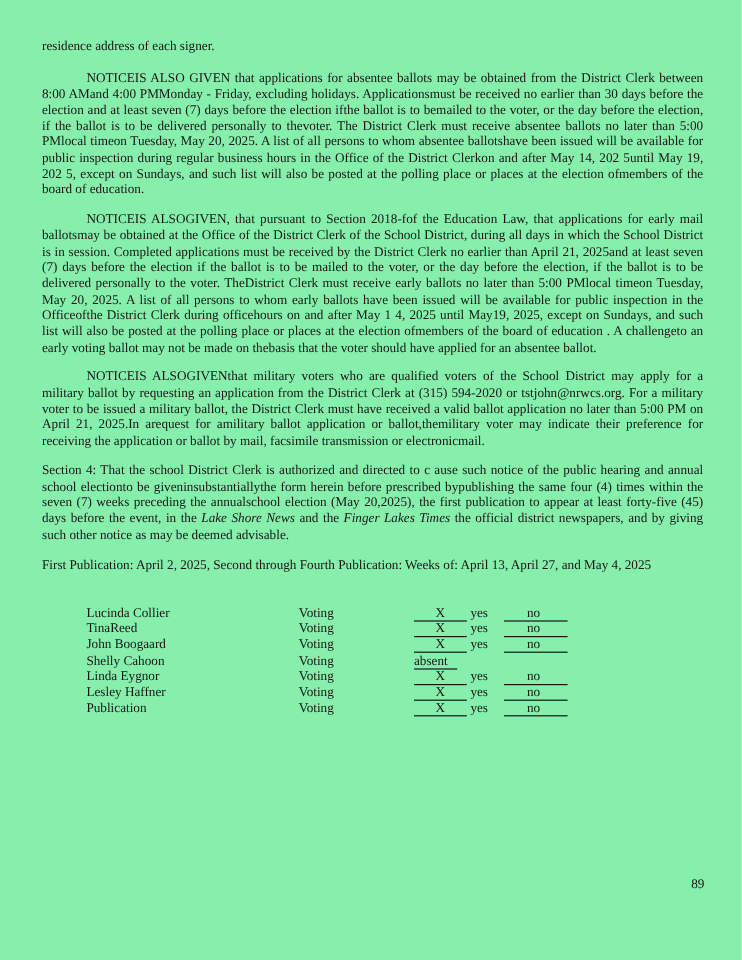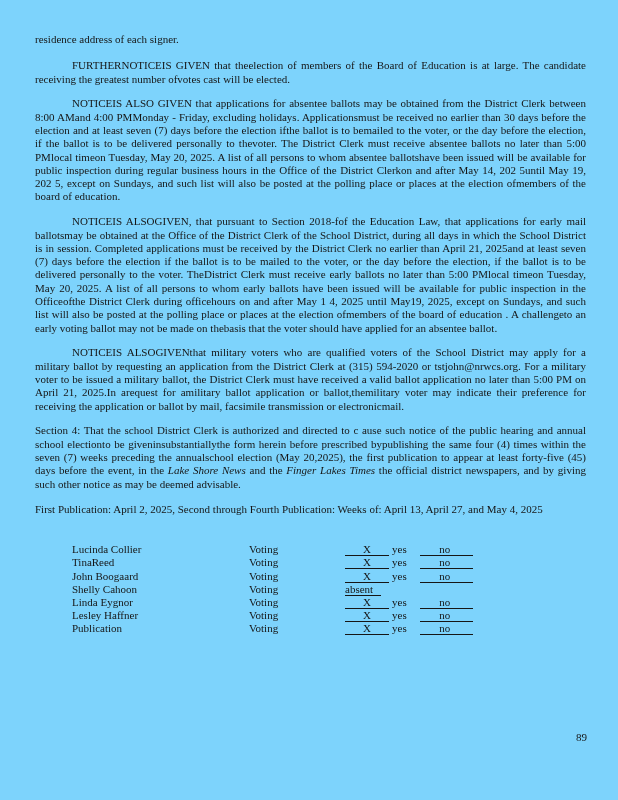--- a/index.html
+++ b/index.html
@@ -1,20 +1,20 @@
 <!DOCTYPE html>
 <html><head>
 <meta charset="utf-8">
 <style>
   html, body { margin: 0; padding: 0; background: #e8e8e8; }
   .page {
     position: relative;
     width: 618px;
     height: 800px;
-    background: #7dd3fc;
+    background: #86efac;
     font-family: "Liberation Serif", "DejaVu Serif", serif;
     color: #161616;
     overflow: hidden;
     margin: 0 auto;
   }
   .content { padding: 33px 32px 0 35px; }
   .line {
     margin: 0 0 13px 0;
     font-size: 11px;
     line-height: 13.3px;
@@ -82,21 +82,20 @@
   em { font-style: italic; }
 </style>
 </head>
 <body>
 
 <div class="page">
   <div class="content">
 
     <p class="line">residence address of each signer.</p>
 
-    <p class="para indent">FURTHERNOTICEIS GIVEN that theelection of members of the Board of Education is at large.  The candidate receiving the greatest number ofvotes cast will be elected.</p>
 
     <p class="para indent">NOTICEIS ALSO GIVEN that applications for absentee ballots may be obtained from the District Clerk between 8:00 AMand 4:00 PMMonday - Friday, excluding holidays. Applicationsmust be received no earlier than 30 days before the election and at least seven (7) days before the election ifthe ballot is to bemailed to the voter, or the day before the election, if the ballot is to be delivered personally to thevoter. The District Clerk must receive absentee ballots no later than 5:00 PMlocal timeon Tuesday, May 20, 2025. A list of all persons to whom absentee ballotshave been issued will be available for public inspection during regular business hours in the Office of the District Clerkon and after May 14, 202 5until May 19, 202 5, except on Sundays, and such list will also be posted at the polling place or places at the election ofmembers of the board of education.</p>
 
     <p class="para indent">NOTICEIS ALSOGIVEN, that pursuant to Section 2018-fof the Education Law, that applications for early mail ballotsmay be obtained at the Office of the District Clerk of the School District, during all days in which the School District is in session. Completed applications must be received by the District Clerk no earlier than April 21, 2025and at least seven (7) days before the election if the ballot is to be mailed to the voter, or the day before the election, if the ballot is to be delivered personally to the voter. TheDistrict Clerk must receive early ballots no later than 5:00 PMlocal timeon Tuesday, May 20, 2025. A list of all persons to whom early ballots have been issued will be available for public inspection in the Officeofthe District Clerk during officehours on and after May 1 4, 2025 until May19, 2025, except on Sundays, and such list will also be posted at the polling place or places at the election ofmembers of the board of education . A challengeto an early voting ballot may not be made on thebasis that the voter should have applied for an absentee ballot.</p>
 
     <p class="para indent">NOTICEIS ALSOGIVENthat military voters who are qualified voters of the School District may apply for a military ballot by requesting an application from the District Clerk at (315) 594-2020 or tstjohn@nrwcs.org.  For a military voter to be issued a military ballot, the District Clerk must have received a valid ballot application no later than 5:00 PM on April 21, 2025.In arequest for amilitary ballot application or ballot,themilitary voter may indicate their preference for receiving the application or ballot by mail, facsimile transmission or electronicmail.</p>
 
     <p class="para"><span>Section 4:  That the school District Clerk is authorized and directed to c ause such notice of the public hearing and annual school electionto be giveninsubstantiallythe form herein  before prescribed bypublishing the same four (4) times within the seven (7) weeks preceding the annualschool election (May 20,2025), the first publication to appear at least forty-five (45) days before the event, in the </span><em>Lake Shore News</em><span> and the </span><em>Finger Lakes Times</em><span> the official district newspapers, and by giving such other notice as may be deemed advisable.</span></p>
 
 

